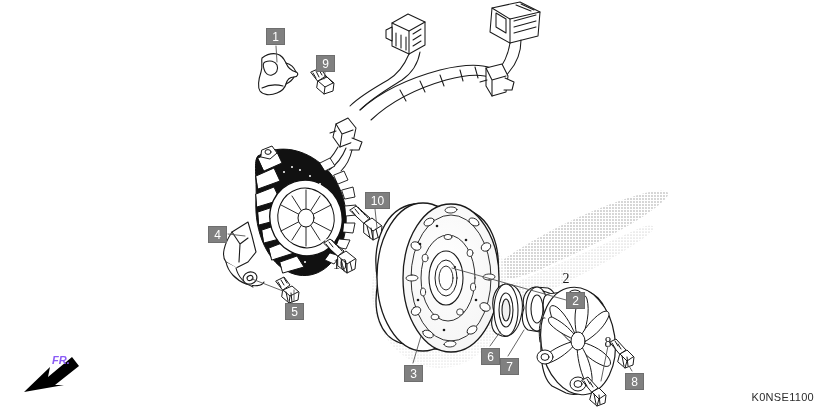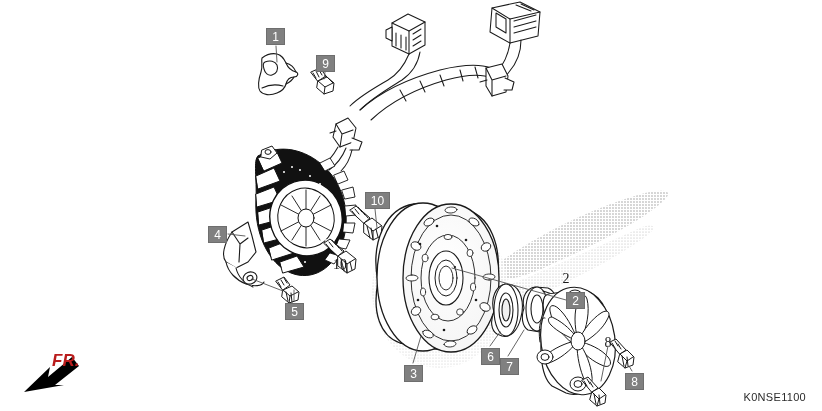--- a/index.html
+++ b/index.html
@@ -49,38 +49,38 @@
     color: #1a1a1a;
     font-family: "Liberation Serif", serif;
     font-size: 14px;
     line-height: 14px;
     text-align: center;
     white-space: nowrap;
   }
   
   #part-code {
     position: absolute;
-    right: 16px;
+    right: 8px;
     bottom: 8px;
     color: #2b2b2b;
     font-family: "Liberation Sans", sans-serif;
     font-size: 11px;
     letter-spacing: 0.3px;
     white-space: nowrap;
   }
   
   #fr-label {
     position: absolute;
     left: 52px;
     top: 352px;
-    color: #b91c1c;
+    color: #8b5cf6;
     font-family: "Liberation Sans", sans-serif;
     font-weight: bold;
     font-style: italic;
-    font-size: 17px;
+    font-size: 11px;
     line-height: 17px;
     white-space: nowrap;
   }
 </style>
 </head>
 <body>
 
 <div id="diagram-root">
 
   <svg id="diagram-svg" viewBox="0 0 822 411">

